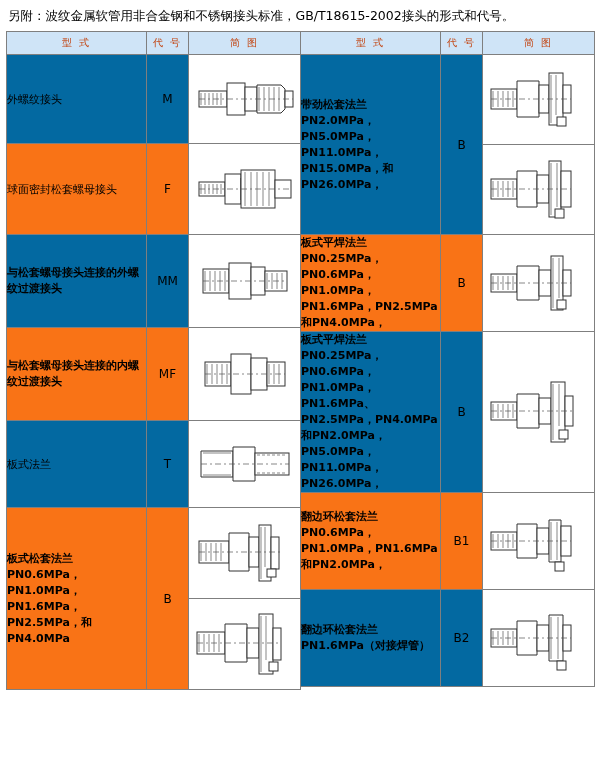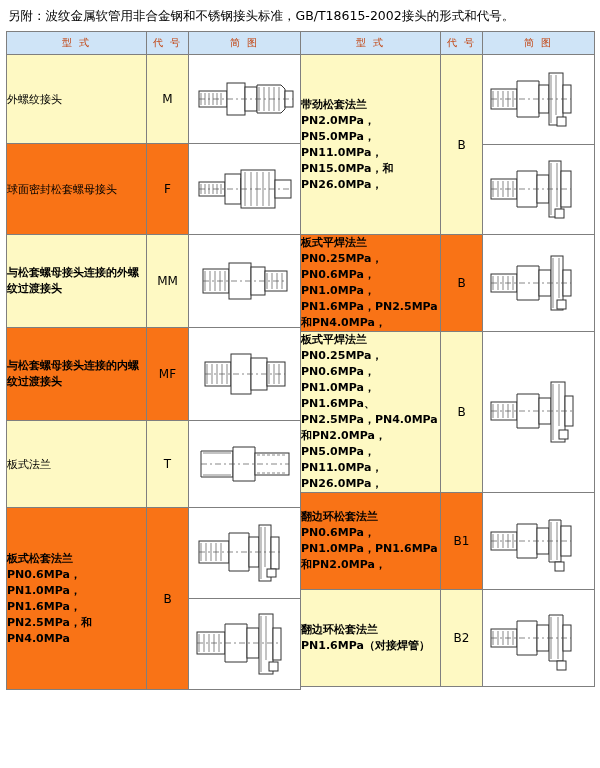--- a/index.html
+++ b/index.html
@@ -61,21 +61,21 @@
     font-size:12px;
     color:#000;
   }
   td.fig{
     background:#ffffff;
     text-align:center;
     vertical-align:middle;
     padding:2px 0;
   }
   .yellow{background:#f97316;}
-  .white{background:#fef9c3;}
+  .white{background:#0369a1;}
   svg{display:block;margin:0 auto;}
 </style>
 </head>
 <body>
 
 <div class="page">
 
   <div class="title">另附：波纹金属软管用非合金钢和不锈钢接头标准，GB/T18615-2002接头的形式和代号。</div>
 
   <table class="main">

